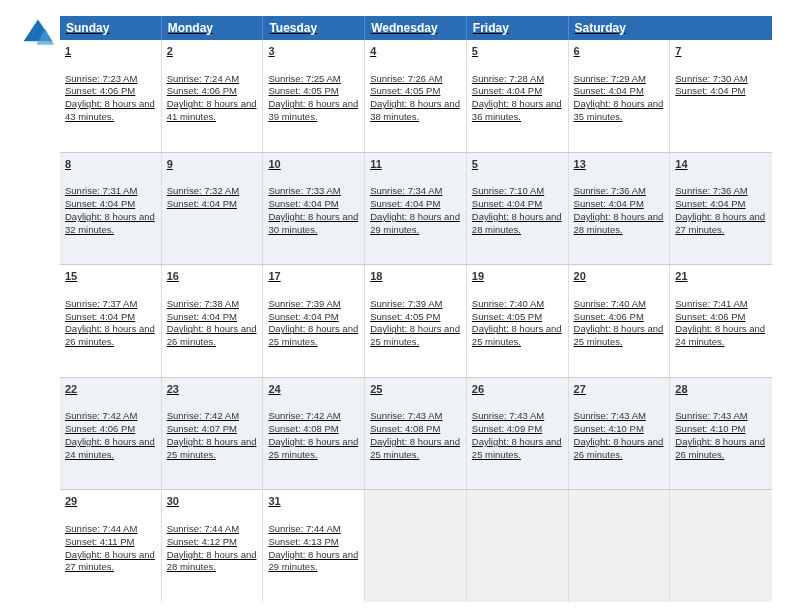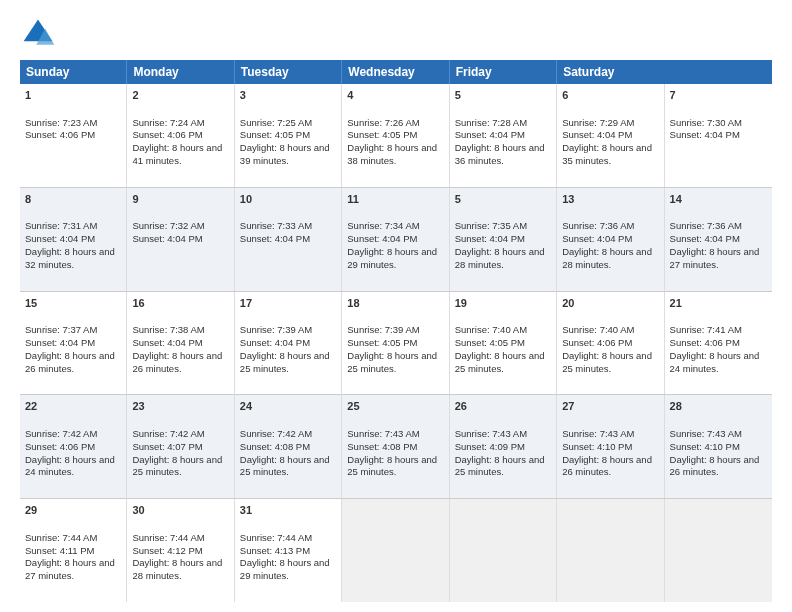--- a/index.html
+++ b/index.html
@@ -8,21 +8,21 @@
       background: #fff;
       width: 792px;
       height: 612px;
       overflow: hidden;
     }
     .page {
       width: 792px;
       height: 612px;
       padding: 16px 20px 10px 20px;
       display: flex;
-      flex-direction: column;
+      text-decoration: underline;
     }
     .header {
       display: flex;
       justify-content: space-between;
       align-items: flex-start;
       margin-bottom: 8px;
     }
     .logo {
       display: flex;
       align-items: center;
@@ -129,34 +129,34 @@
     <div class="cal-header">
     <div class="cal-header-cell">Sunday</div>
         <div class="cal-header-cell">Monday</div>
         <div class="cal-header-cell">Tuesday</div>
         <div class="cal-header-cell">Wednesday</div>
         <div class="cal-header-cell">Friday</div>
         <div class="cal-header-cell">Saturday</div>
       </div>
     <div class="cal-body">
     <div class="cal-row">
-          <div class="cal-cell"><span class="day-num">1</span><br><span>Sunrise: 7:23 AM</span><br><span>Sunset: 4:06 PM</span><br></div>
+          <div class="cal-cell"><span class="day-num">1</span><br><span>Sunrise: 7:23 AM</span><br><span>Sunset: 4:06 PM</span><br><span>Daylight: 8 hours and 43 minutes.</span></div>
           <div class="cal-cell"><span class="day-num">2</span><br><span>Sunrise: 7:24 AM</span><br><span>Sunset: 4:06 PM</span><br><span>Daylight: 8 hours and 41 minutes.</span></div>
           <div class="cal-cell"><span class="day-num">3</span><br><span>Sunrise: 7:25 AM</span><br><span>Sunset: 4:05 PM</span><br><span>Daylight: 8 hours and 39 minutes.</span></div>
           <div class="cal-cell"><span class="day-num">4</span><br><span>Sunrise: 7:26 AM</span><br><span>Sunset: 4:05 PM</span><br><span>Daylight: 8 hours and 38 minutes.</span></div>
           <div class="cal-cell"><span class="day-num">5</span><br><span>Sunrise: 7:28 AM</span><br><span>Sunset: 4:04 PM</span><br><span>Daylight: 8 hours and 36 minutes.</span></div>
           <div class="cal-cell"><span class="day-num">6</span><br><span>Sunrise: 7:29 AM</span><br><span>Sunset: 4:04 PM</span><br><span>Daylight: 8 hours and 35 minutes.</span></div>
           <div class="cal-cell"><span class="day-num">7</span><br><span>Sunrise: 7:30 AM</span><br><span>Sunset: 4:04 PM</span><br></div>
         </div>
         <div class="cal-row">
           <div class="cal-cell"><span class="day-num">8</span><br><span>Sunrise: 7:31 AM</span><br><span>Sunset: 4:04 PM</span><br><span>Daylight: 8 hours and 32 minutes.</span></div>
           <div class="cal-cell"><span class="day-num">9</span><br><span>Sunrise: 7:32 AM</span><br><span>Sunset: 4:04 PM</span><br></div>
-          <div class="cal-cell"><span class="day-num">10</span><br><span>Sunrise: 7:33 AM</span><br><span>Sunset: 4:04 PM</span><br></div>
+          <div class="cal-cell"><span class="day-num">10</span><br><span>Sunrise: 7:33 AM</span><br><span>Sunset: 4:04 PM</span><br><span>Daylight: 8 hours and 30 minutes.</span></div>
           <div class="cal-cell"><span class="day-num">11</span><br><span>Sunrise: 7:34 AM</span><br><span>Sunset: 4:04 PM</span><br><span>Daylight: 8 hours and 29 minutes.</span></div>
-          <div class="cal-cell"><span class="day-num">5</span><br><span>Sunrise: 7:35 AM</span><br><span>Sunset: 4:04 PM</span><br><span>Daylight: 8 hours and 28 minutes.</span></div>
+          <div class="cal-cell"><span class="day-num">5</span><br><span>Sunrise: 7:10 AM</span><br><span>Sunset: 4:04 PM</span><br><span>Daylight: 8 hours and 28 minutes.</span></div>
           <div class="cal-cell"><span class="day-num">13</span><br><span>Sunrise: 7:36 AM</span><br><span>Sunset: 4:04 PM</span><br><span>Daylight: 8 hours and 28 minutes.</span></div>
           <div class="cal-cell"><span class="day-num">14</span><br><span>Sunrise: 7:36 AM</span><br><span>Sunset: 4:04 PM</span><br><span>Daylight: 8 hours and 27 minutes.</span></div>
         </div>
         <div class="cal-row">
           <div class="cal-cell"><span class="day-num">15</span><br><span>Sunrise: 7:37 AM</span><br><span>Sunset: 4:04 PM</span><br><span>Daylight: 8 hours and 26 minutes.</span></div>
           <div class="cal-cell"><span class="day-num">16</span><br><span>Sunrise: 7:38 AM</span><br><span>Sunset: 4:04 PM</span><br><span>Daylight: 8 hours and 26 minutes.</span></div>
           <div class="cal-cell"><span class="day-num">17</span><br><span>Sunrise: 7:39 AM</span><br><span>Sunset: 4:04 PM</span><br><span>Daylight: 8 hours and 25 minutes.</span></div>
           <div class="cal-cell"><span class="day-num">18</span><br><span>Sunrise: 7:39 AM</span><br><span>Sunset: 4:05 PM</span><br><span>Daylight: 8 hours and 25 minutes.</span></div>
           <div class="cal-cell"><span class="day-num">19</span><br><span>Sunrise: 7:40 AM</span><br><span>Sunset: 4:05 PM</span><br><span>Daylight: 8 hours and 25 minutes.</span></div>
           <div class="cal-cell"><span class="day-num">20</span><br><span>Sunrise: 7:40 AM</span><br><span>Sunset: 4:06 PM</span><br><span>Daylight: 8 hours and 25 minutes.</span></div>

